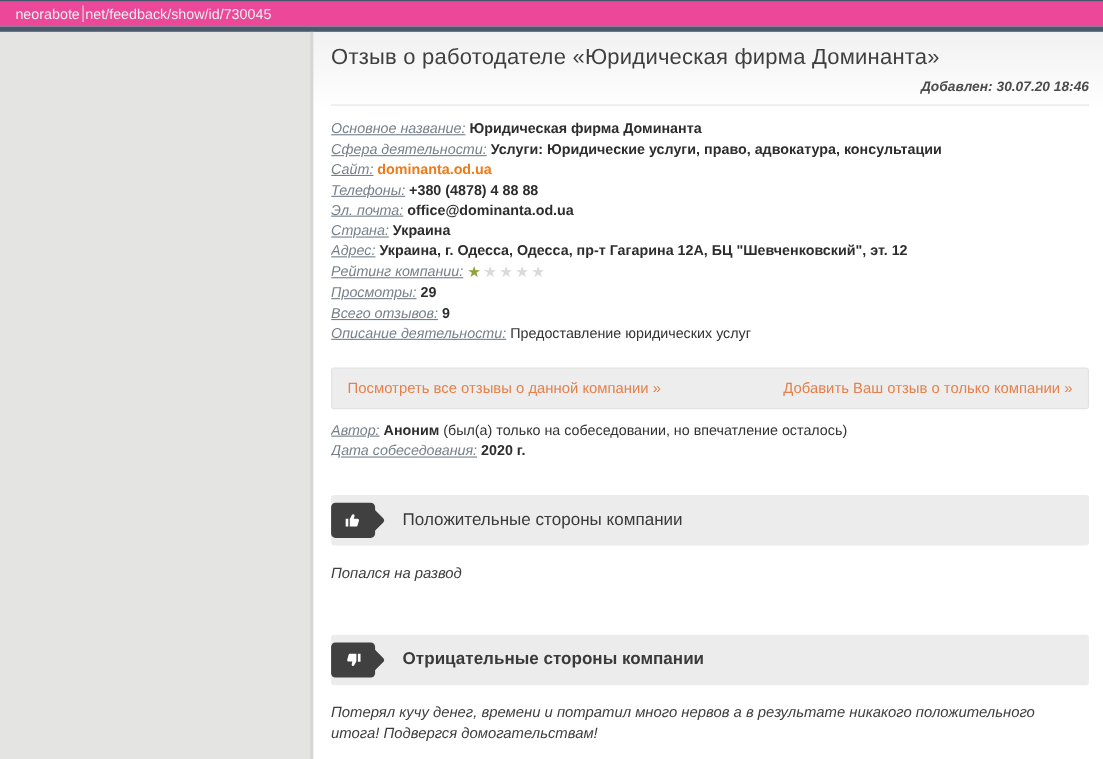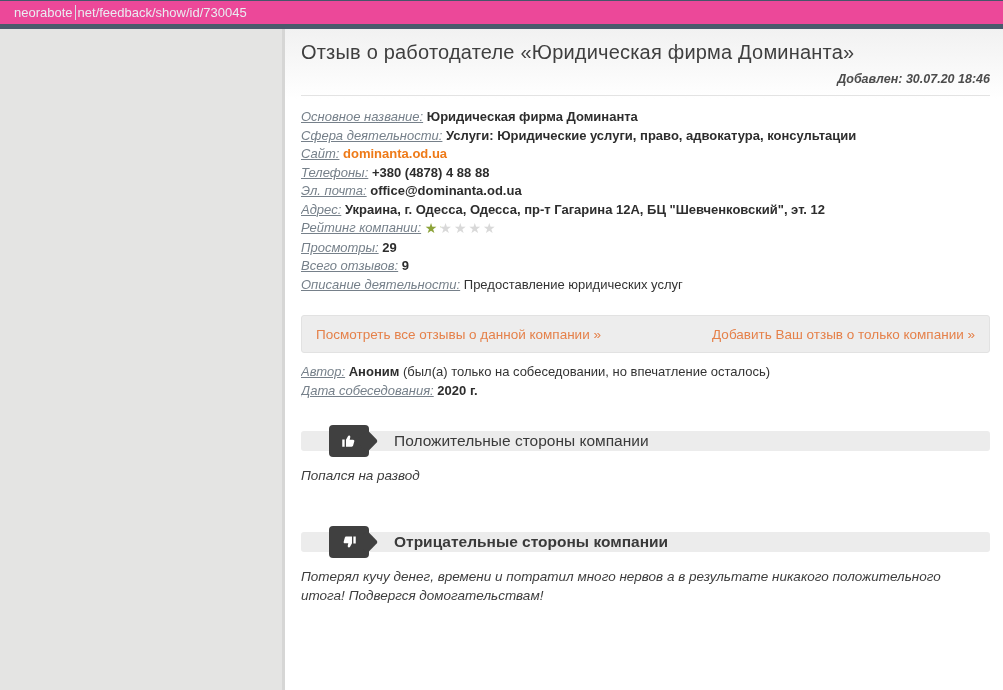--- a/index.html
+++ b/index.html
@@ -37,21 +37,21 @@
   .links-bar {
     margin-top: 21px; background: #ededed; border: 1px solid #e2e2e2; border-radius: 3px;
     height: 38px; display: flex; align-items: center; justify-content: space-between;
     padding: 0 14px; font-size: 13.5px;
   }
   .action-link { color: #e5814a; text-decoration: none; }
 
   .author-block { margin-top: 9px; font-size: 13px; line-height: 19px; }
   .author-note { font-weight: normal; color: #333333; }
 
-  .section-header { margin-top: 31px; display: flex; align-items: center; height: 20px; background: #ececec; border-radius: 3px; padding-left: 28px; }
+  .section-header { margin-top: 31px; display: flex; align-items: center; height: 46px; background: #ececec; border-radius: 3px; }
   .section-header.second { margin-top: 47px; font-weight: bold; }
   .sec-badge { position: relative; width: 40px; height: 32px; background: #404040; border-radius: 4px; display: flex; align-items: center; justify-content: center; flex: none; }
   .sec-badge::after { content: ""; position: absolute; right: -6px; top: 8px; width: 16px; height: 16px; background: #404040; transform: rotate(45deg); border-radius: 3px; }
   .sec-badge svg { position: relative; z-index: 1; }
   .thumb-down svg { transform: rotate(180deg); }
   .sec-title { margin-left: 25px; font-size: 15.5px; color: #3a3a3a; }
 
   .review-text { margin-top: 15px; font-size: 13.5px; color: #3d3d3d; line-height: 19px; max-width: 678px; font-style: italic; }
 </style>
 </head>
@@ -88,20 +88,24 @@
         <span class="flabel">Сайт:</span>
         <a href="#" class="site-link">dominanta.od.ua</a>
       </div>
       <div class="field-row">
         <span class="flabel">Телефоны:</span>
         <span class="fvalue">+380 (4878) 4 88 88</span>
       </div>
       <div class="field-row">
         <span class="flabel">Эл. почта:</span>
         <span class="fvalue">office@dominanta.od.ua</span>
+      </div>
+      <div class="field-row">
+        <span class="flabel">Страна:</span>
+        <span class="fvalue">Украина</span>
       </div>
       <div class="field-row">
         <span class="flabel">Адрес:</span>
         <span class="fvalue">Украина, г. Одесса, Одесса, пр-т Гагарина 12А, БЦ "Шевченковский", эт. 12</span>
       </div>
       <div class="field-row">
         <span class="flabel">Рейтинг компании:</span>
         <span class="stars"><span class="star full">★</span><span class="star"><span class="ov" style="width:14.999999999999991%">★</span>★</span><span class="star">★</span><span class="star">★</span><span class="star">★</span></span>
       </div>
       <div class="field-row">

